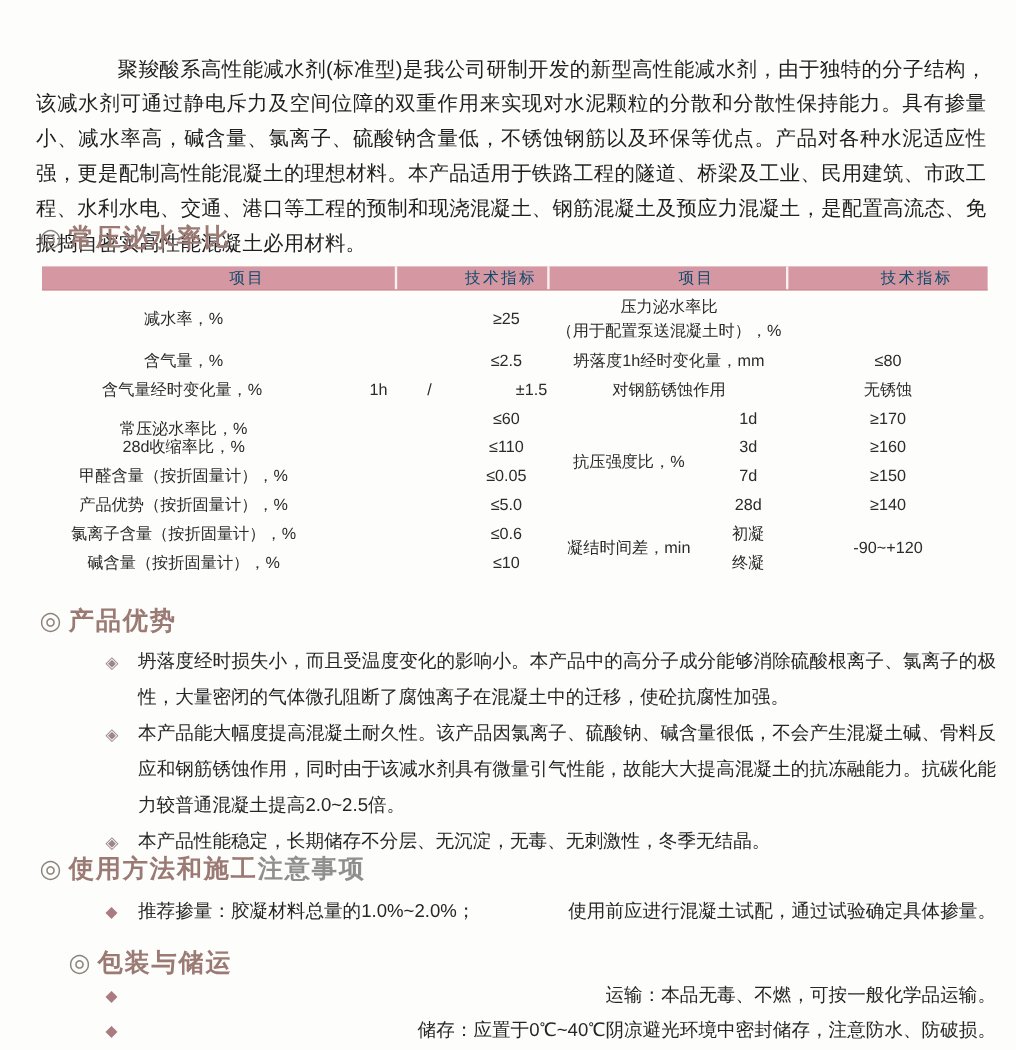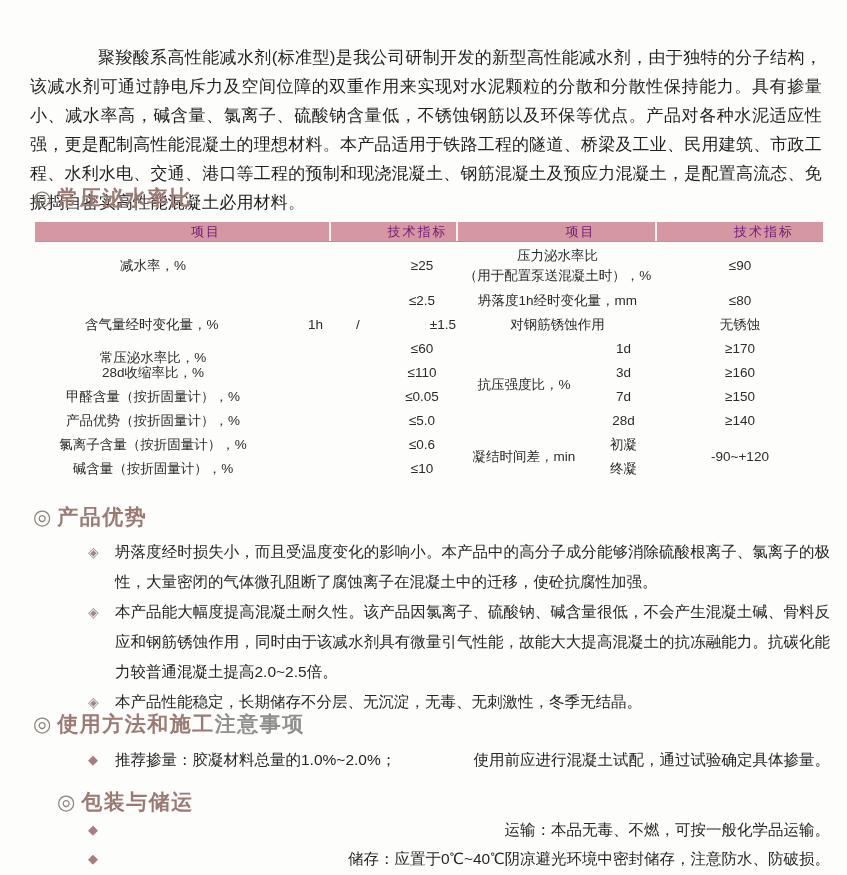--- a/index.html
+++ b/index.html
@@ -27,21 +27,21 @@
   .sec-head .marker{color:#8d847e;font-weight:normal;margin-right:6px;letter-spacing:0;}
   .sec-head .faded{color:#8f8f8d;}
   
   .perf-table{position:absolute;top:222px;left:35px;width:788px;}
   .t-head{
     display:grid;grid-template-columns:296px 127px 199px 166px;
     height:19px;background:#d597a1;border-bottom:1px solid #cf8894;
   }
   .t-head .hcell{
     display:flex;align-items:center;justify-content:center;
-    color:#701a75;font-size:13px;letter-spacing:2px;padding-left:48px;
+    color:#0c4a6e;font-size:13px;letter-spacing:2px;padding-left:48px;
   }
   .t-head .hcell.sep{border-right:2px solid rgba(255,255,255,0.85);}
   .t-body{
     display:grid;
     grid-template-columns:296px 127px 132px 67px 166px;
     grid-template-rows:47px repeat(8,24px);
     font-size:13.5px;color:#2b2b2b;
   }
   .cell{display:flex;align-items:center;justify-content:center;text-align:center;line-height:1.45;}
   .c-label{padding-right:60px;}
@@ -80,20 +80,21 @@
       <div class="hcell sep">项目</div>
       <div class="hcell sep">技术指标</div>
       <div class="hcell sep">项目</div>
       <div class="hcell">技术指标</div>
     </div>
     <div class="t-body">
 
       <div class="cell c-label" style="grid-area:1/1/2/2;text-align:center;">减水率，%</div>
       <div class="cell c-val" style="grid-area:1/2/2/3;">≥25</div>
 
+      <div class="cell c-label" style="grid-area:2/1/3/2;">含气量，%</div>
       <div class="cell c-val" style="grid-area:2/2/3/3;">≤2.5</div>
 
       <div class="cell c-split1" style="grid-area:3/1/4/2;">
         <span>含气量经时变化量，%</span>
         <span>1h</span>
       </div>
       <div class="cell c-split2" style="grid-area:3/2/4/3;">
         <span>/</span>
         <span>±1.5</span>
       </div>
@@ -113,21 +114,20 @@
       <div class="cell c-label" style="grid-area:8/1/9/2;">氯离子含量（按折固量计），%</div>
       <div class="cell c-val" style="grid-area:8/2/9/3;">≤0.6</div>
 
       <div class="cell c-label" style="grid-area:9/1/10/2;">碱含量（按折固量计），%</div>
       <div class="cell c-val" style="grid-area:9/2/10/3;">≤10</div>
 
       <div class="cell" style="grid-area:1/3/2/5;flex-direction:column;justify-content:center;">
         <span>压力泌水率比</span>
         <span>（用于配置泵送混凝土时），%</span>
       </div>
-      <div class="cell" style="grid-area:1/5/2/6;">≤90</div>
 
       <div class="cell" style="grid-area:2/3/3/5;">坍落度1h经时变化量，mm</div>
       <div class="cell" style="grid-area:2/5/3/6;">≤80</div>
 
       <div class="cell" style="grid-area:3/3/4/5;">对钢筋锈蚀作用</div>
       <div class="cell" style="grid-area:3/5/4/6;">无锈蚀</div>
 
       <div class="cell" style="grid-area:4/3/8/4;">抗压强度比，%</div>
       <div class="cell" style="grid-area:4/4/5/5;">1d</div>
       <div class="cell" style="grid-area:4/5/5/6;">≥170</div>

